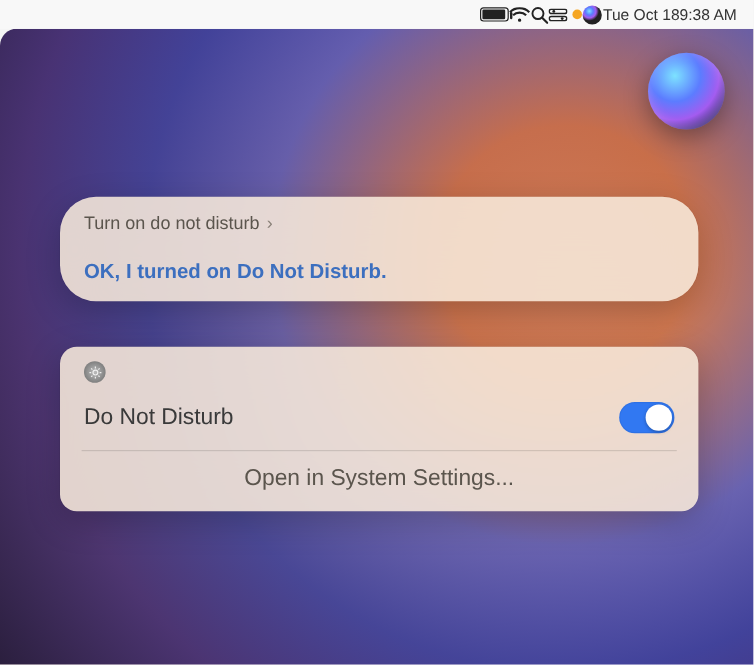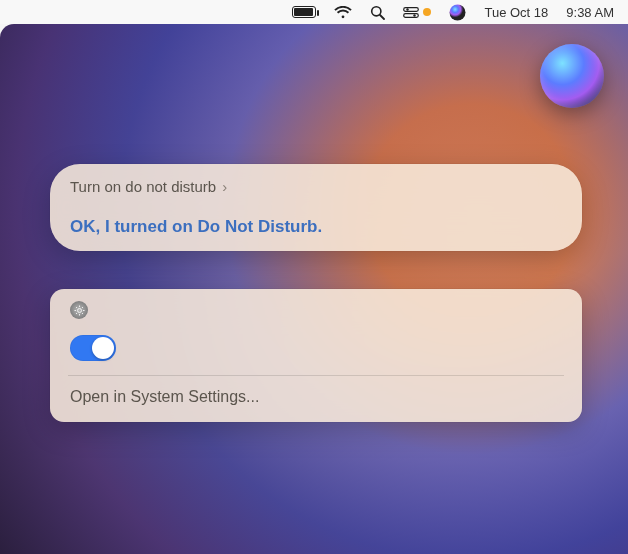--- a/index.html
+++ b/index.html
@@ -11,21 +11,20 @@
       overflow: hidden;
       position: relative;
     }
     .menubar {
       height: 24px;
       background: rgba(248,248,248,0.95);
       display: flex;
       align-items: center;
       justify-content: flex-end;
       padding: 0 14px;
-      gap: 18px;
       font-size: 13px;
       color: #333;
       position: relative;
       z-index: 10;
     }
     .menubar .status-item { display: inline-flex; align-items: center; }
     .menubar .dot { width: 8px; height: 8px; border-radius: 50%; background: #f5a623; margin-left: 4px; }
     .desktop {
       position: absolute;
       top: 24px; left: 0; right: 0; bottom: 0;
@@ -92,21 +91,21 @@
     .toggle .knob {
       position: absolute; top: 2px; right: 2px;
       width: 22px; height: 22px;
       border-radius: 50%;
       background: #fff;
       box-shadow: 0 1px 3px rgba(0,0,0,0.3);
     }
     .divider { height: 1px; background: rgba(0,0,0,0.12); margin: 0 -2px; }
     .open-row {
       padding: 12px 0 6px;
-      font-size: 16px; color: #5b554d;
+      font-size: 19px; color: #5b554d; text-align: center;
     }
     
     .battery-icon { width: 24px; height: 12px; border: 1.3px solid #222; border-radius: 3px; position: relative; }
     .battery-icon::after { content: ""; position: absolute; right: -4px; top: 3px; width: 2px; height: 6px; background: #222; border-radius: 1px; }
     .battery-icon .fill { position: absolute; left: 1px; top: 1px; bottom: 1px; width: 85%; background: #222; border-radius: 1px; }
     .wifi-icon { width: 18px; height: 13px; position: relative; }
     .wifi-icon svg { display: block; }
     .search-icon svg, .control-icon svg, .siri-mini svg { display: block; }
   </style>
 </head>
@@ -178,20 +177,21 @@
               <line x1="9" y1="5.5" x2="10.5" y2="5.5"></line>
               <line x1="2" y1="2" x2="3" y2="3"></line>
               <line x1="8" y1="8" x2="9" y2="9"></line>
               <line x1="9" y1="2" x2="8" y2="3"></line>
               <line x1="2" y1="9" x2="3" y2="8"></line>
             </g>
           </svg>
       </span>
     </div>
     <div class="settings-row">
+      <span class="settings-title">Do Not Disturb</span>
       <span class="toggle">
           <span class="knob"></span>
         </span>
     </div>
     <div class="divider"></div>
     <div class="open-row">Open in System Settings...</div>
   </div>
 </div>
 
 </body></html>

